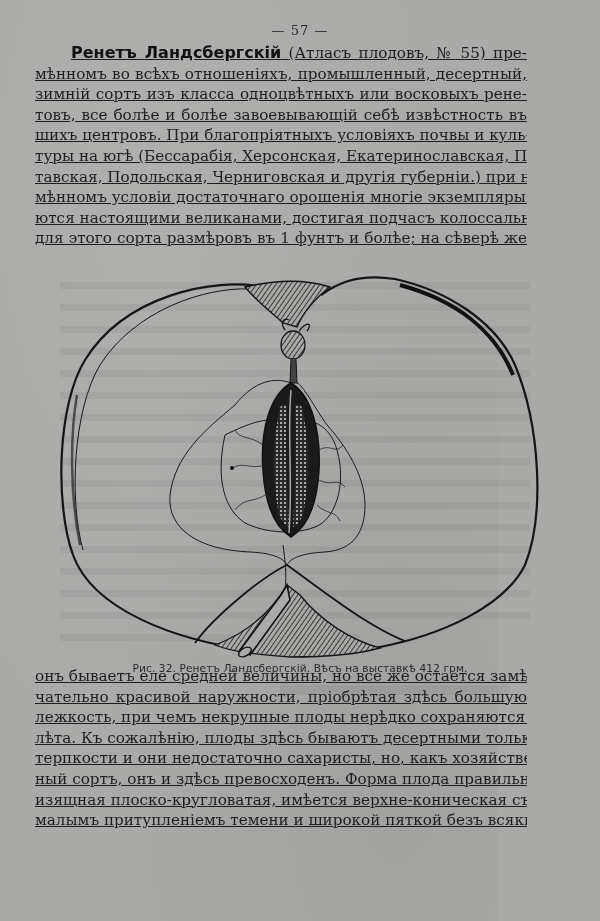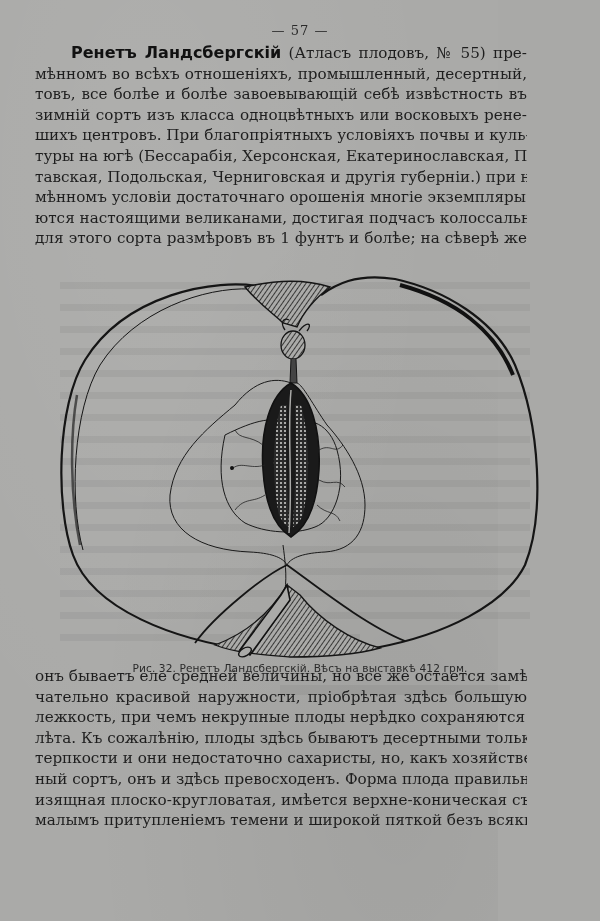--- a/index.html
+++ b/index.html
@@ -44,20 +44,21 @@
       color: #1e1e1e;
     }
     .text-block .line {
       display: block;
       white-space: nowrap;
       text-align-last: justify;
       text-align: justify;
       width: 492px;
       height: 20.6px;
       overflow: hidden;
+      text-decoration: underline;
     }
     .text-block .line.indent {
       padding-left: 36px;
       width: 456px;
     }
     .title-bold {
       font-family: "DejaVu Sans", "Liberation Sans", sans-serif;
       font-weight: bold;
       font-size: 16px;
       color: #111;
@@ -119,22 +120,22 @@
       <rect x="60" y="634" width="300" height="7"></rect>
       <rect x="280" y="685" width="230" height="10"></rect>
     </g>
   </svg>
 
   <div class="page-number">— 57 —</div>
 
   <div class="text-block" id="top-text">
     <span class="line indent"><span class="title-bold">Ренетъ Ландсбергскій</span> <span>(Атласъ плодовъ, № 55) пре-</span></span>
     <span class="line">мѣнномъ во всѣхъ отношеніяхъ, промышленный, десертный,</span>
+    <span class="line">зимній сортъ изъ класса одноцвѣтныхъ или восковыхъ ренe-</span>
     <span class="line">товъ, все болѣе и болѣе завоевывающій себѣ извѣстность въ</span>
-    <span class="line">зимній сортъ изъ класса одноцвѣтныхъ или восковыхъ ренe-</span>
     <span class="line">шихъ центровъ. При благопріятныхъ условіяхъ почвы и куль-</span>
     <span class="line">туры на югѣ (Бессарабія, Херсонская, Екатеринославская, Пол-</span>
     <span class="line">тавская, Подольская, Черниговская и другія губерніи.) при непре-</span>
     <span class="line">мѣнномъ условіи достаточнаго орошенія многіе экземпляры явля-</span>
     <span class="line">ются настоящими великанами, достигая подчасъ колоссальныхъ</span>
     <span class="line">для этого сорта размѣровъ въ 1 фунтъ и болѣе; на сѣверѣ же</span>
   </div>
 
   <div class="figure">
     <svg width="530" height="400" viewBox="0 0 530 400">

